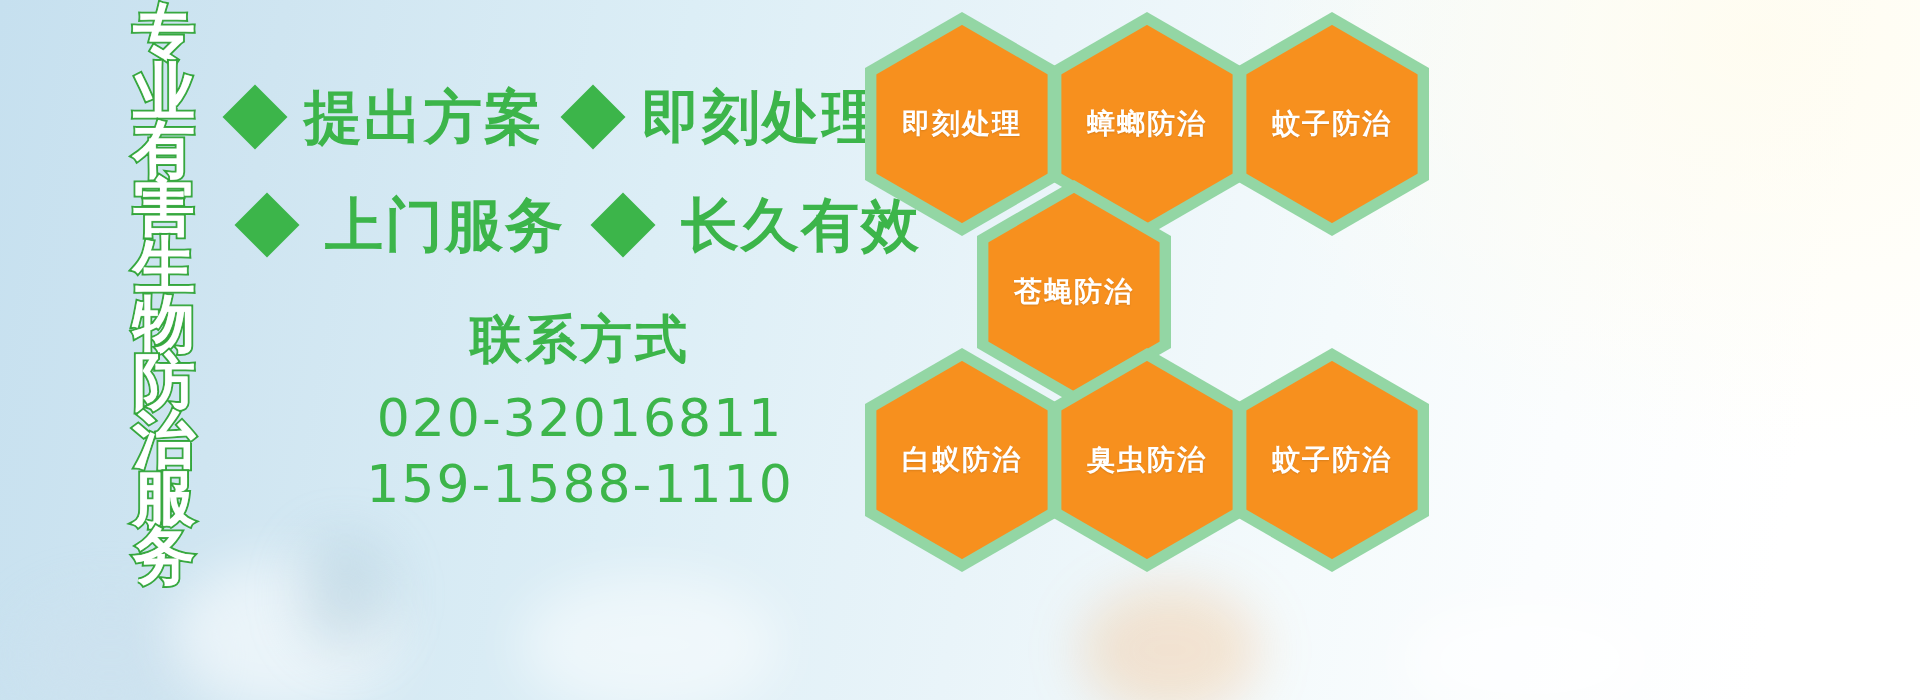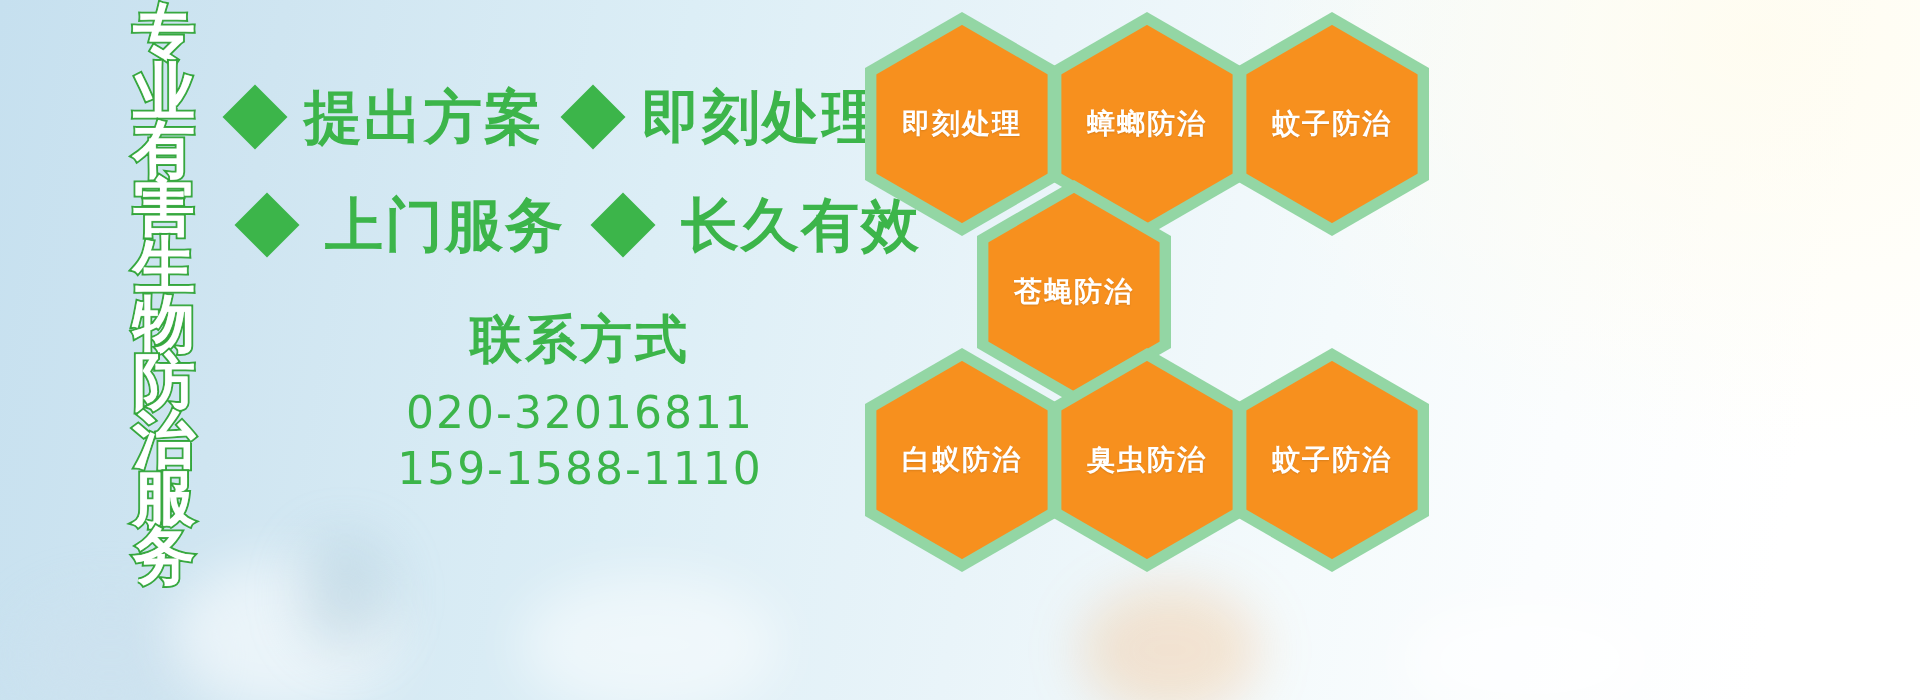--- a/index.html
+++ b/index.html
@@ -92,21 +92,21 @@
     text-align: center;
     color: #3cb54a;
   }
   #contact-label {
     font-size: 52px;
     font-weight: bold;
     line-height: 1.05;
     letter-spacing: 3px;
   }
   .contact-phone {
-    font-size: 44px;
+    font-size: 52px;
     font-weight: normal;
     line-height: 1.28;
     letter-spacing: 2px;
   }
   #contact-phone-1 { margin-top: 18px; }
 
   
   #hex-grid {
     position: absolute;
     left: 0;

